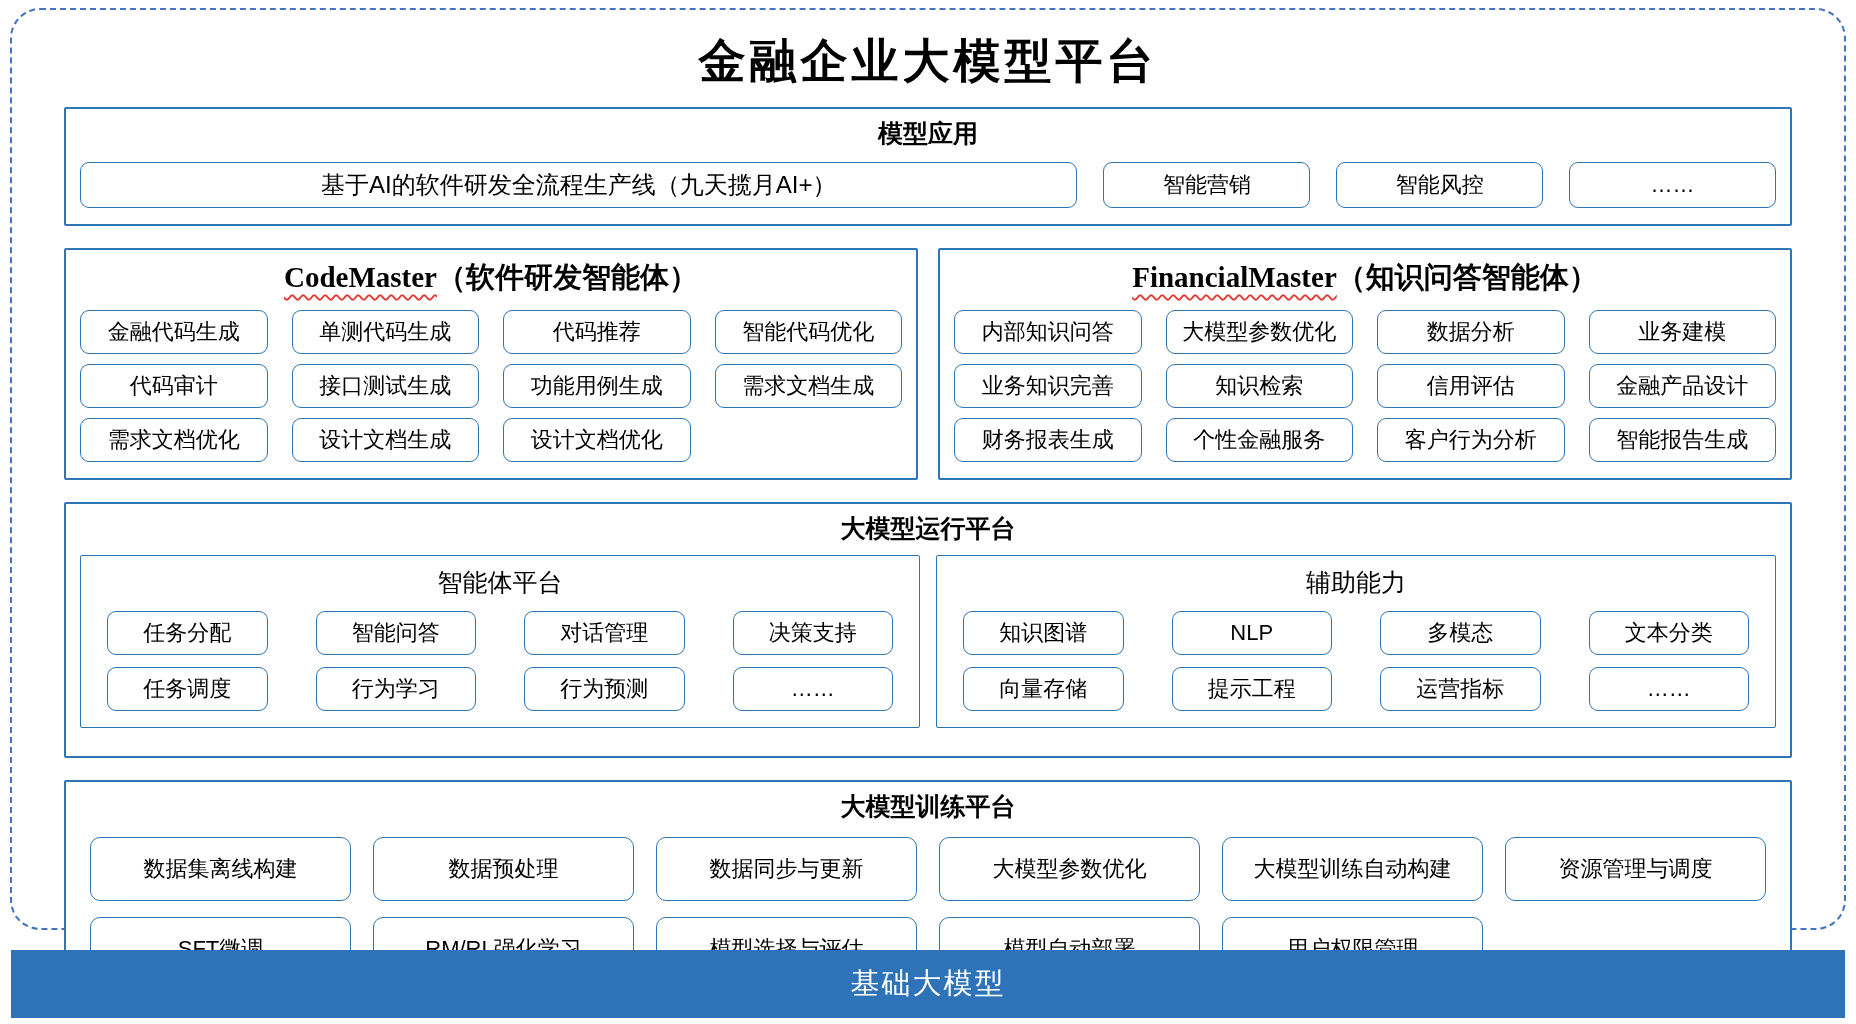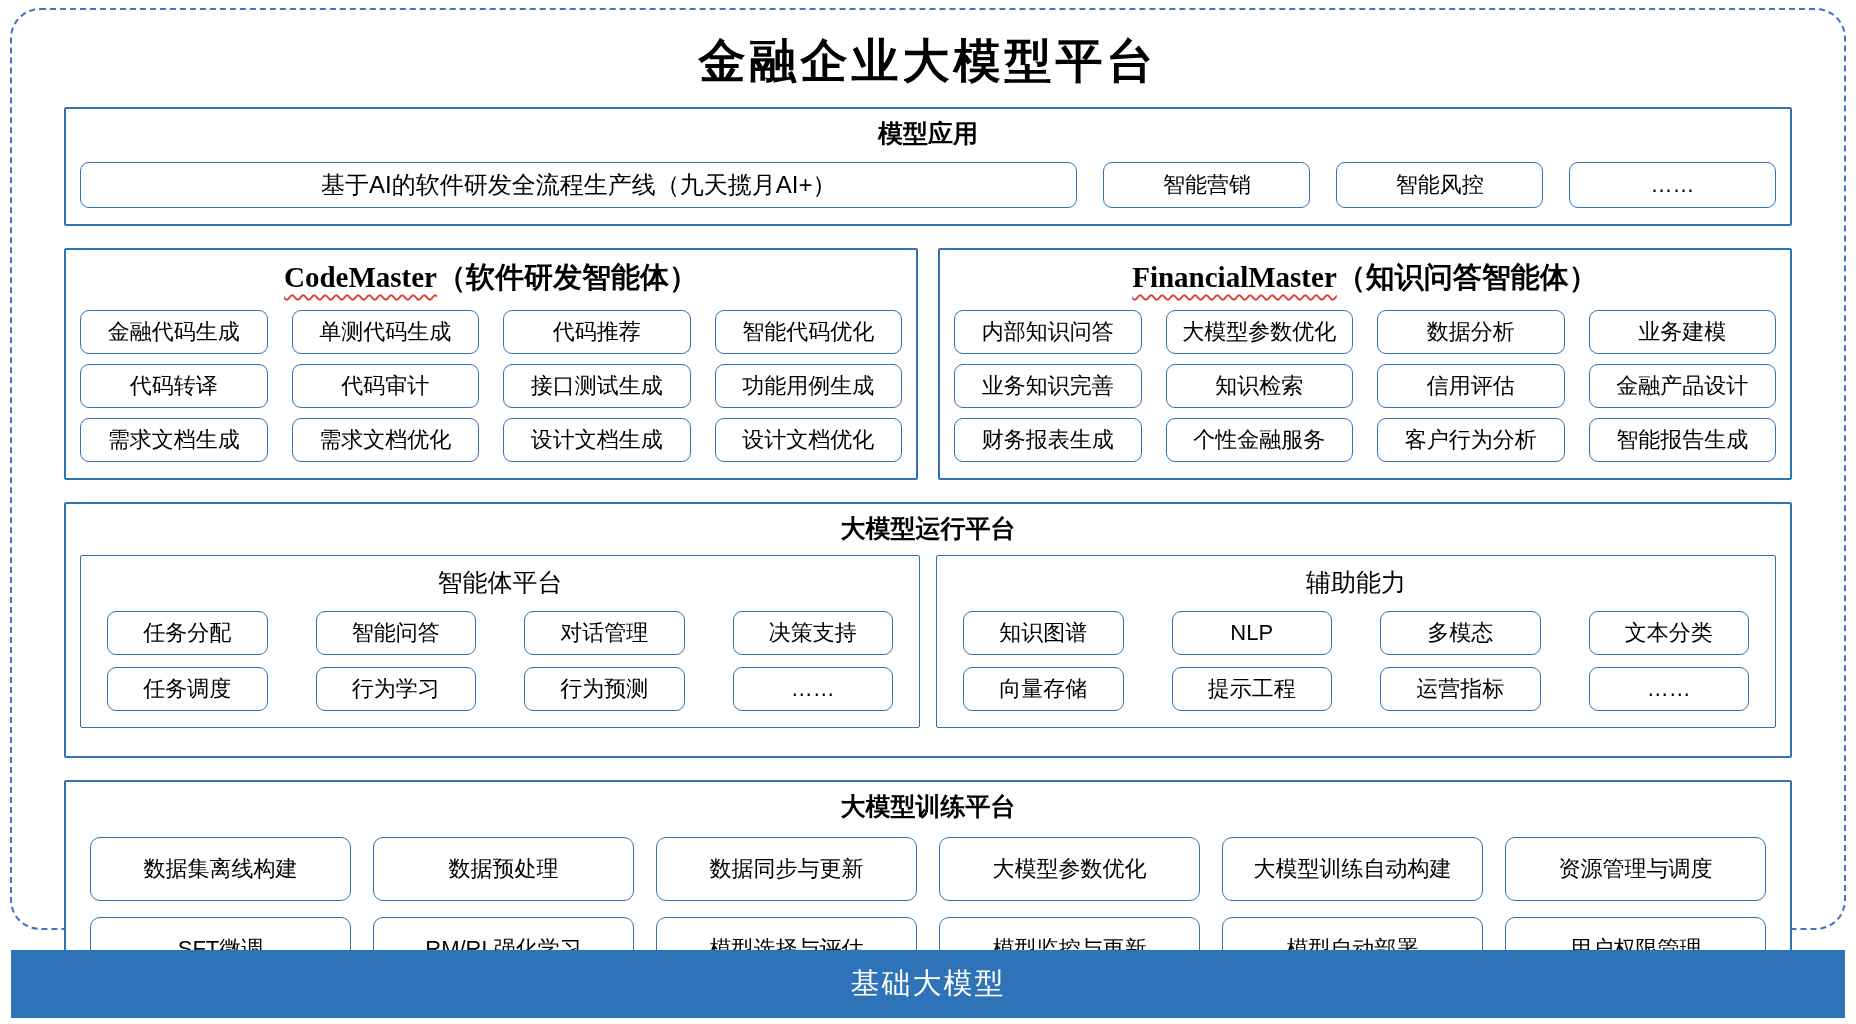--- a/index.html
+++ b/index.html
@@ -92,21 +92,20 @@
 
   <div class="masters-row">
 
     <section class="panel">
       <div class="panel-title"><span class="wavy">CodeMaster</span><span>（软件研发智能体）</span></div>
       <div class="grid4">
         <div class="box">金融代码生成</div>
         <div class="box">单测代码生成</div>
         <div class="box">代码推荐</div>
         <div class="box">智能代码优化</div>
-        <div class="box">代码转译</div>
         <div class="box">代码审计</div>
         <div class="box">接口测试生成</div>
         <div class="box">功能用例生成</div>
         <div class="box">需求文档生成</div>
         <div class="box">需求文档优化</div>
         <div class="box">设计文档生成</div>
         <div class="box">设计文档优化</div>
       </div>
     </section>
 
@@ -170,21 +169,20 @@
     <div class="training-grid">
       <div class="box">数据集离线构建</div>
       <div class="box">数据预处理</div>
       <div class="box">数据同步与更新</div>
       <div class="box">大模型参数优化</div>
       <div class="box">大模型训练自动构建</div>
       <div class="box">资源管理与调度</div>
       <div class="box">SFT微调</div>
       <div class="box">RM/RL强化学习</div>
       <div class="box">模型选择与评估</div>
-      <div class="box">模型监控与更新</div>
       <div class="box">模型自动部署</div>
       <div class="box">用户权限管理</div>
     </div>
   </section>
 
 </div>
 
 <div class="bottom-bar">基础大模型</div>
 
 </body></html>

